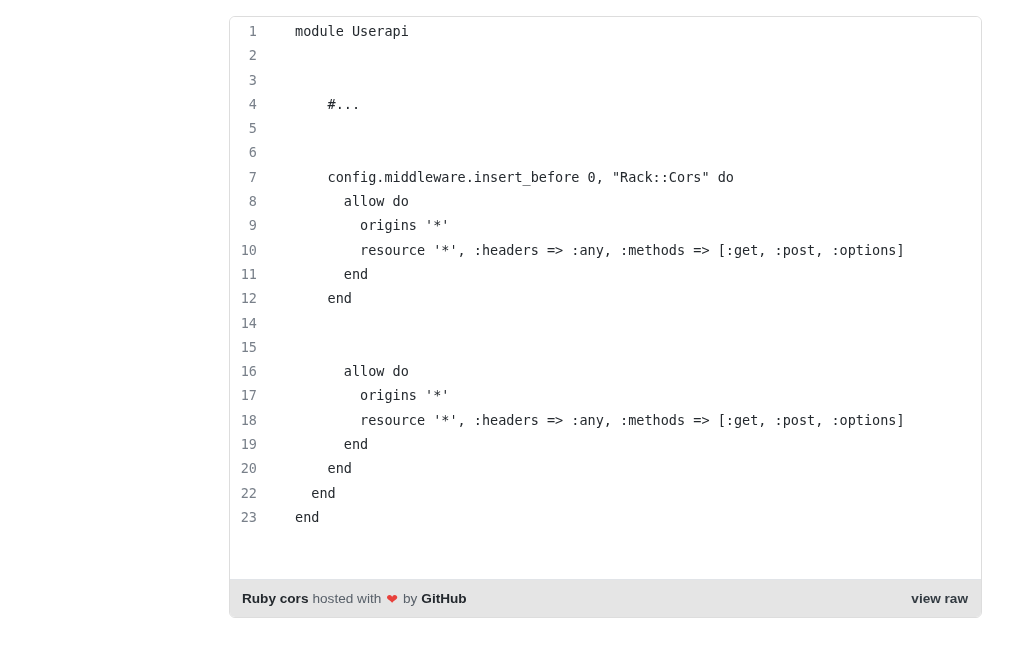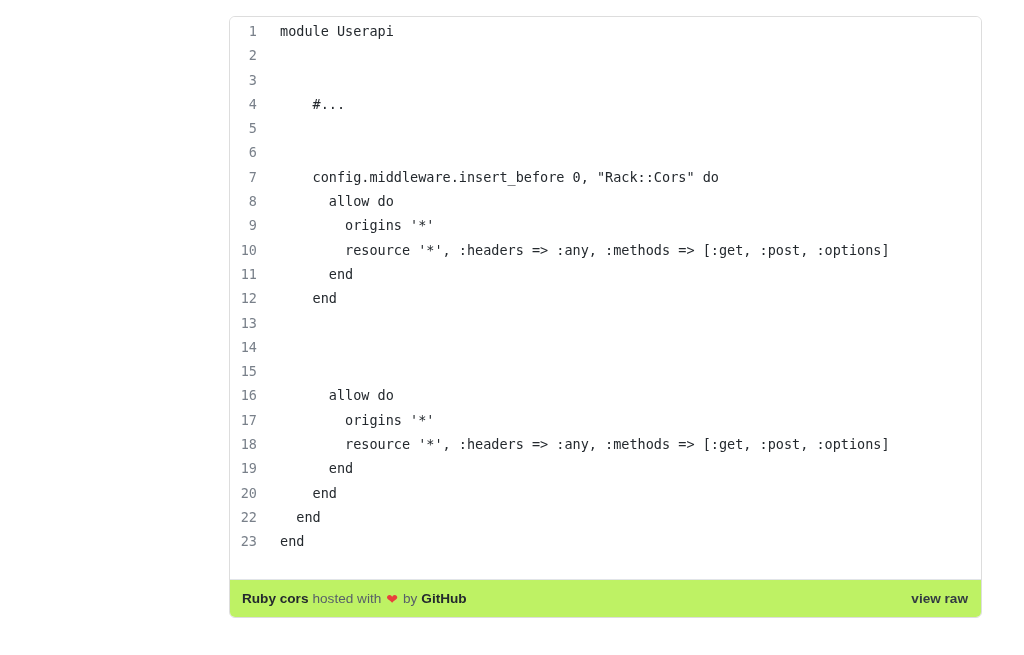--- a/index.html
+++ b/index.html
@@ -34,28 +34,28 @@
   }
   .ln {
     flex: none;
     width: 27px;
     text-align: right;
     color: #79808a;
     user-select: none;
   }
   .lc {
     flex: none;
-    margin-left: 23px;
+    margin-left: 38px;
     white-space: pre;
     color: #24292e;
   }
   .meta {
     flex: none;
     height: 38px;
-    background: #bef264;
+    background: #e5e5e5;
     border-top: 1px solid #e1e4e8;
     display: flex;
     align-items: center;
     justify-content: space-between;
     padding: 0 13px 0 12px;
     font-size: 13.6px;
     color: #586069;
   }
   .meta-left {
     display: inline-flex;
@@ -129,24 +129,20 @@
       </div>
       <div class="row">
         <span class="ln">11</span>
         <span class="lc">      end</span>
       </div>
       <div class="row">
         <span class="ln">12</span>
         <span class="lc">    end</span>
       </div>
       <div class="row">
-        <span class="ln">13</span>
-        <span class="lc"></span>
-      </div>
-      <div class="row">
         <span class="ln">14</span>
       </div>
       <div class="row">
         <span class="ln">15</span>
       </div>
       <div class="row">
         <span class="ln">16</span>
         <span class="lc">      allow do</span>
       </div>
       <div class="row">

